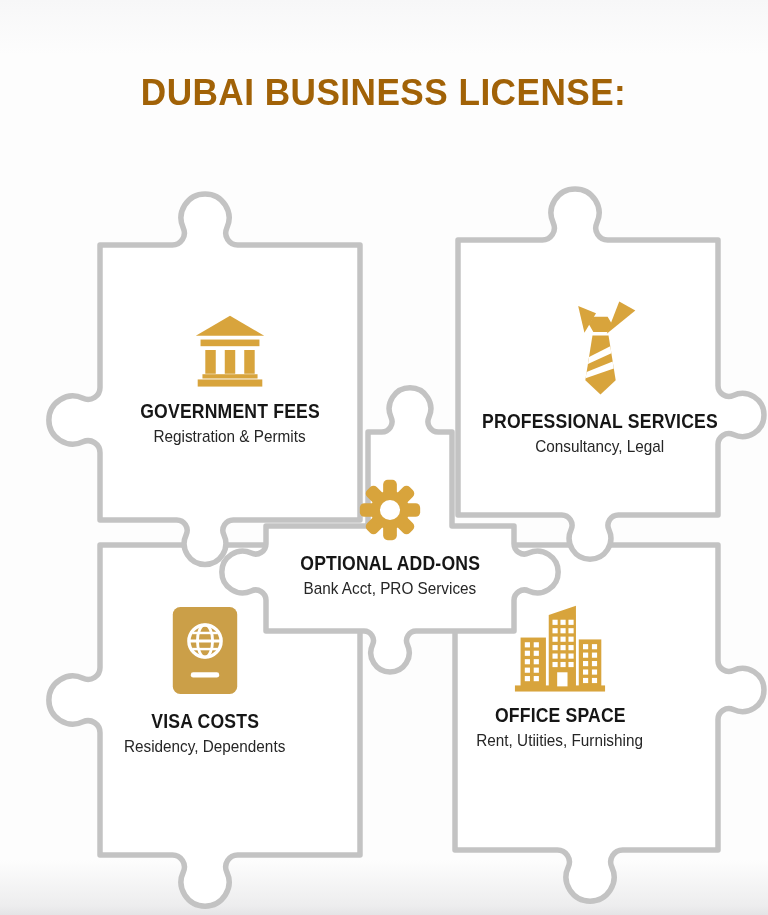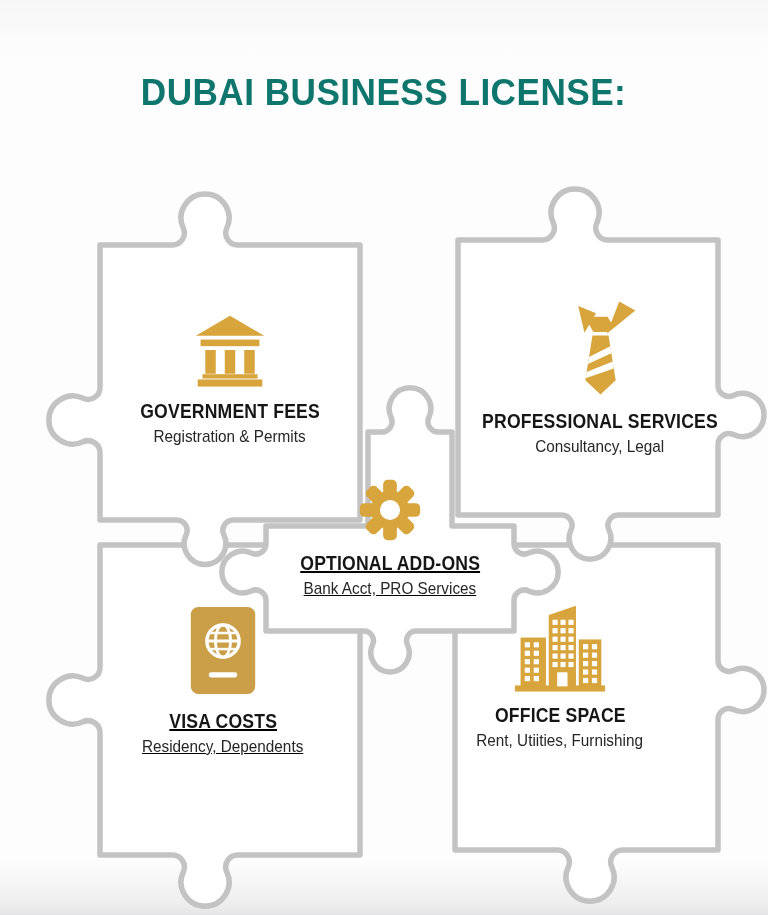--- a/index.html
+++ b/index.html
@@ -8,21 +8,21 @@
     background:#fcfcfc;
     font-family:"Liberation Sans","DejaVu Sans",sans-serif;
   }
   .bg-vignette{
     position:absolute;left:0;top:0;width:768px;height:915px;pointer-events:none;
     background:linear-gradient(180deg, #f7f7f8 0%, #fdfdfd 6%, #fdfdfd 94%, #ededee 99%, #e4e4e6 100%);
   }
   #puzzle-svg{position:absolute;left:0;top:0;}
   .page-title{
     position:absolute;left:0;top:70px;width:768px;
-    text-align:center;color:#0f766e;font-weight:700;
+    text-align:center;color:#a16207;font-weight:700;
     font-size:37px;line-height:1.25;letter-spacing:.5px;
   }
   .page-title .tline{display:inline-block;transform:scaleX(.95);white-space:nowrap;}
   .piece-content{
     position:absolute;display:flex;flex-direction:column;align-items:center;
     text-align:center;
   }
   .card-title{
     display:inline-block;transform:scaleX(.88);white-space:nowrap;
     font-weight:700;font-size:20px;color:#161616;letter-spacing:.2px;
@@ -85,39 +85,39 @@
         <polygon points="32.2,66 55.9,54 57.2,62 30.9,74"></polygon>
         <polygon points="29.4,83 58.6,71 59.9,79 28.3,90"></polygon>
       </g>
     </svg>
   </span>
   <div class="gap-sm"></div>
   <span class="card-title">PROFESSIONAL SERVICES</span>
   <span class="card-sub">Consultancy, Legal</span>
 </div>
 
-<div class="piece-content" style="left:265px;top:478px;width:250px;text-decoration:underline;">
+<div class="piece-content" style="left:265px;top:478px;width:250px;">
   <span class="icon-wrap">
     <svg width="64" height="64" viewBox="0 0 70 70">
       <g fill="#D8A43C">
         <rect x="27.5" y="2" width="15" height="66" rx="5"></rect>
         <rect x="27.5" y="2" width="15" height="66" rx="5" transform="rotate(45 35 35)"></rect>
         <rect x="27.5" y="2" width="15" height="66" rx="5" transform="rotate(90 35 35)"></rect>
         <rect x="27.5" y="2" width="15" height="66" rx="5" transform="rotate(135 35 35)"></rect>
         <circle cx="35" cy="35" r="21"></circle>
       </g>
       <circle cx="35" cy="35" r="11" fill="#ffffff"></circle>
     </svg>
   </span>
   <div class="gap-sm" style="height:10px;"></div>
   <span class="card-title">OPTIONAL ADD-ONS</span>
   <span class="card-sub">Bank Acct, PRO Services</span>
 </div>
 
-<div class="piece-content" style="left:93px;top:605px;width:260px;text-decoration:underline;">
+<div class="piece-content" style="left:75px;top:605px;width:260px;">
   <span class="icon-wrap">
     <svg width="72" height="91" viewBox="0 0 76 96">
       <rect x="4" y="2" width="68" height="92" rx="8" fill="#CB9F48"></rect>
       <g stroke="#ffffff" fill="none">
         <circle cx="38" cy="38" r="17" stroke-width="3.6"></circle>
         <ellipse cx="38" cy="38" rx="8" ry="17" stroke-width="3"></ellipse>
         <line x1="21" y1="38" x2="55" y2="38" stroke-width="3"></line>
         <line x1="24.5" y1="29.5" x2="51.5" y2="29.5" stroke-width="2.6"></line>
         <line x1="24.5" y1="46.5" x2="51.5" y2="46.5" stroke-width="2.6"></line>
       </g>

